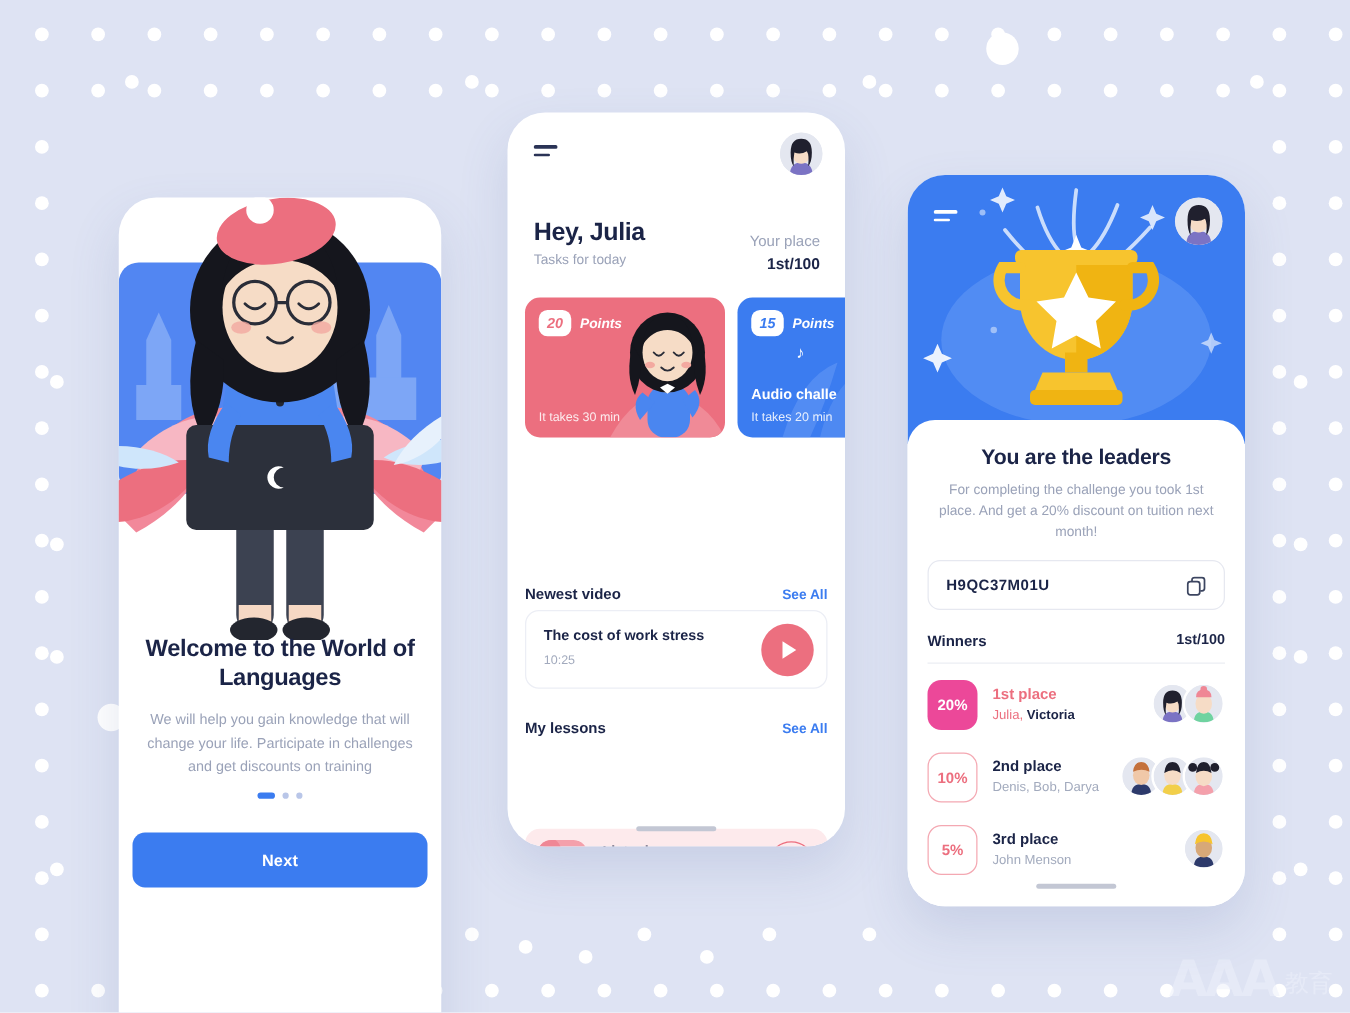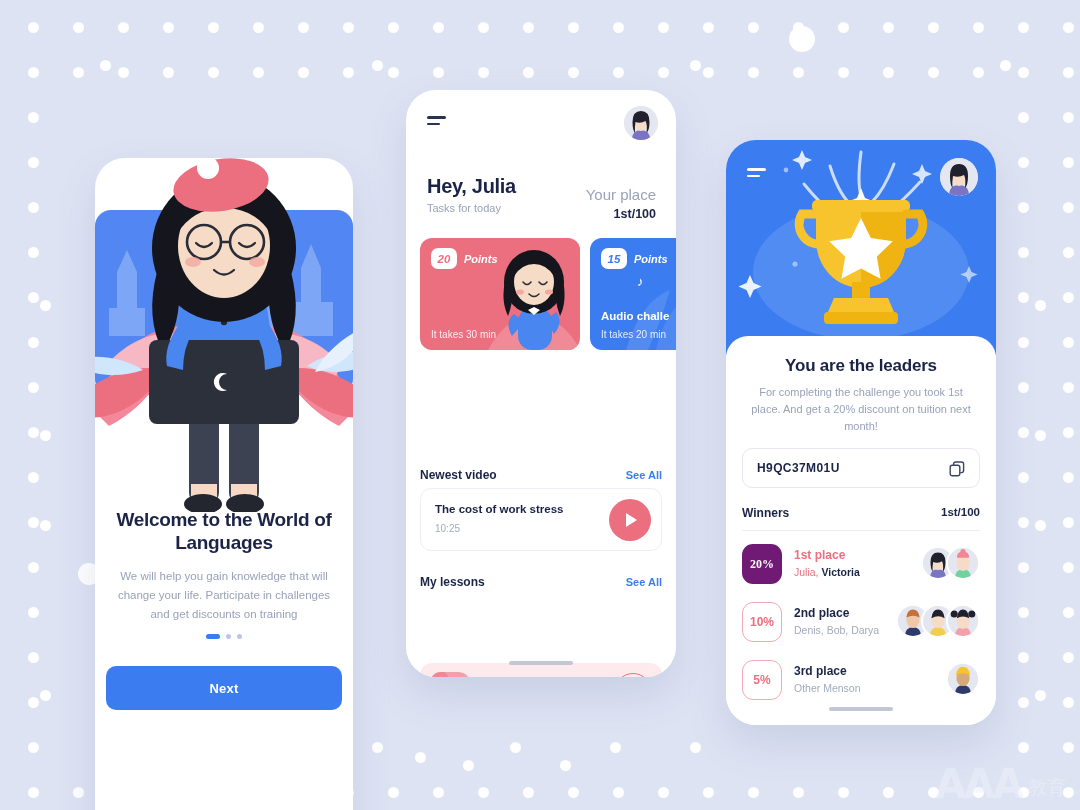--- a/index.html
+++ b/index.html
@@ -117,21 +117,21 @@
     position: absolute; border-radius: 50%;
     background: #e3e6ef; overflow: hidden;
   }
   #p2-avatar { right: 18px; top: 16px; width: 34px; height: 34px; }
 
   #p2-greet { position: absolute; left: 21px; top: 85px; }
   #p2-greet .hey { font-size: 20px; font-weight: 700; color: #1b2447; letter-spacing:-.3px; }
   #p2-greet .tasks { margin-top: 4px; font-size: 11px; color: #9aa2b8; }
 
   #p2-place { position: absolute; right: 20px; top: 96px; text-align: right; }
-  #p2-place .pl-label { font-size: 15px; color: #9aa2b8; }
+  #p2-place .pl-label { font-size: 12px; color: #9aa2b8; }
   #p2-place .pl-val { margin-top: 4px; font-size: 12.5px; font-weight: 700; color: #1b2447; }
 
   #p2-tasks {
     position: absolute; left: 14px; top: 148px;
     width: 256px; height: 112px;
     display: flex; gap: 10px;
   }
   .task-card {
     position: relative; flex: 0 0 auto;
     border-radius: 12px; overflow: hidden;
@@ -262,21 +262,21 @@
   #p3-win-head .wv { font-size: 11.5px; font-weight: 700; color: #1b2447; }
   .hr { position: absolute; left: 16px; width: 238px; height: 1px; background: #eceef4; }
 
   .winrow { position: absolute; left: 16px; width: 238px; height: 48px; }
   .pct {
     position: absolute; left: 0; top: 0;
     width: 40px; height: 40px; border-radius: 11px;
     display: flex; align-items: center; justify-content: center;
     font-size: 12px; font-weight: 700; overflow: hidden;
   }
-  .pct.solid { background: #701a75; color: #fff; font-family: Liberation Serif, serif; }
+  .pct.solid { background: #ec4899; color: #fff; }
   .pct.outline { border: 1.4px solid #f4a8b2; color: #ec6f7f; background: #fff; }
   .winrow .w-place { position: absolute; left: 52px; top: 4px; font-size: 12px; font-weight: 700; }
   .winrow .w-names { position: absolute; left: 52px; top: 22px; font-size: 10.5px; color: #a2aabd; }
   .w-names .hl { color: #ec6f7f; }
   .w-names .dk { color: #1b2447; font-weight: 700; }
   .w-avs { position: absolute; right: 0; top: 2px; display: flex; }
   .w-avs .avatar-circle { position: relative; width: 34px; height: 34px; margin-left: -9px; border: 2px solid #fff; }
   .w-avs .avatar-circle:first-child { margin-left: 0; }
 
   #p3-other {
@@ -773,21 +773,21 @@
           </div>
         </div>
       </div>
 
       <div class="winrow" style="top:324px;">
         <div class="pct outline">
           <span>5%</span>
         </div>
         <div class="w-place" style="color:#1b2447;">3rd place</div>
         <div class="w-names">
-          <span>Other Menson</span>
+          <span>John Menson</span>
         </div>
         <div class="w-avs">
           <div class="avatar-circle">
             <svg width="30" height="30" viewBox="0 0 34 34">
                 <circle cx="17" cy="17" r="17" fill="#e4e7f0"></circle>
                 <path d="M8 34 q0-10 9-10 q9 0 9 10z" fill="#2d3a6b"></path>
                 <ellipse cx="17" cy="16" rx="7.5" ry="9" fill="#d7a878"></ellipse>
                 <path d="M9 13 q1-10 8-10 q7 0 8 10 q-8-5-16 0z" fill="#f7c42e"></path>
               </svg>
           </div>

